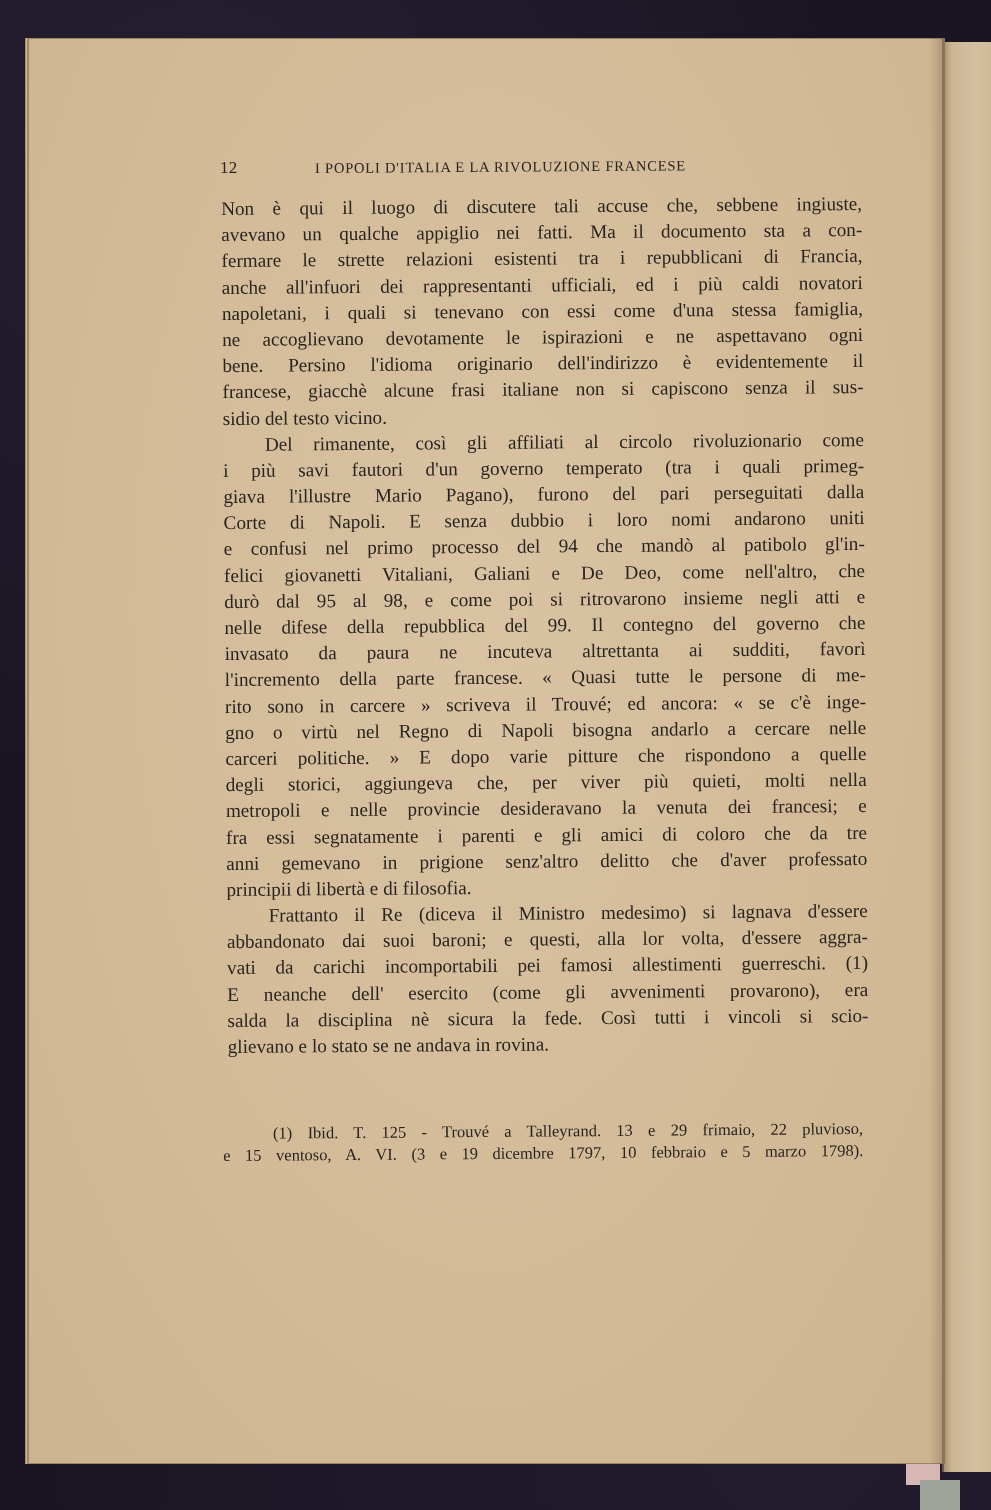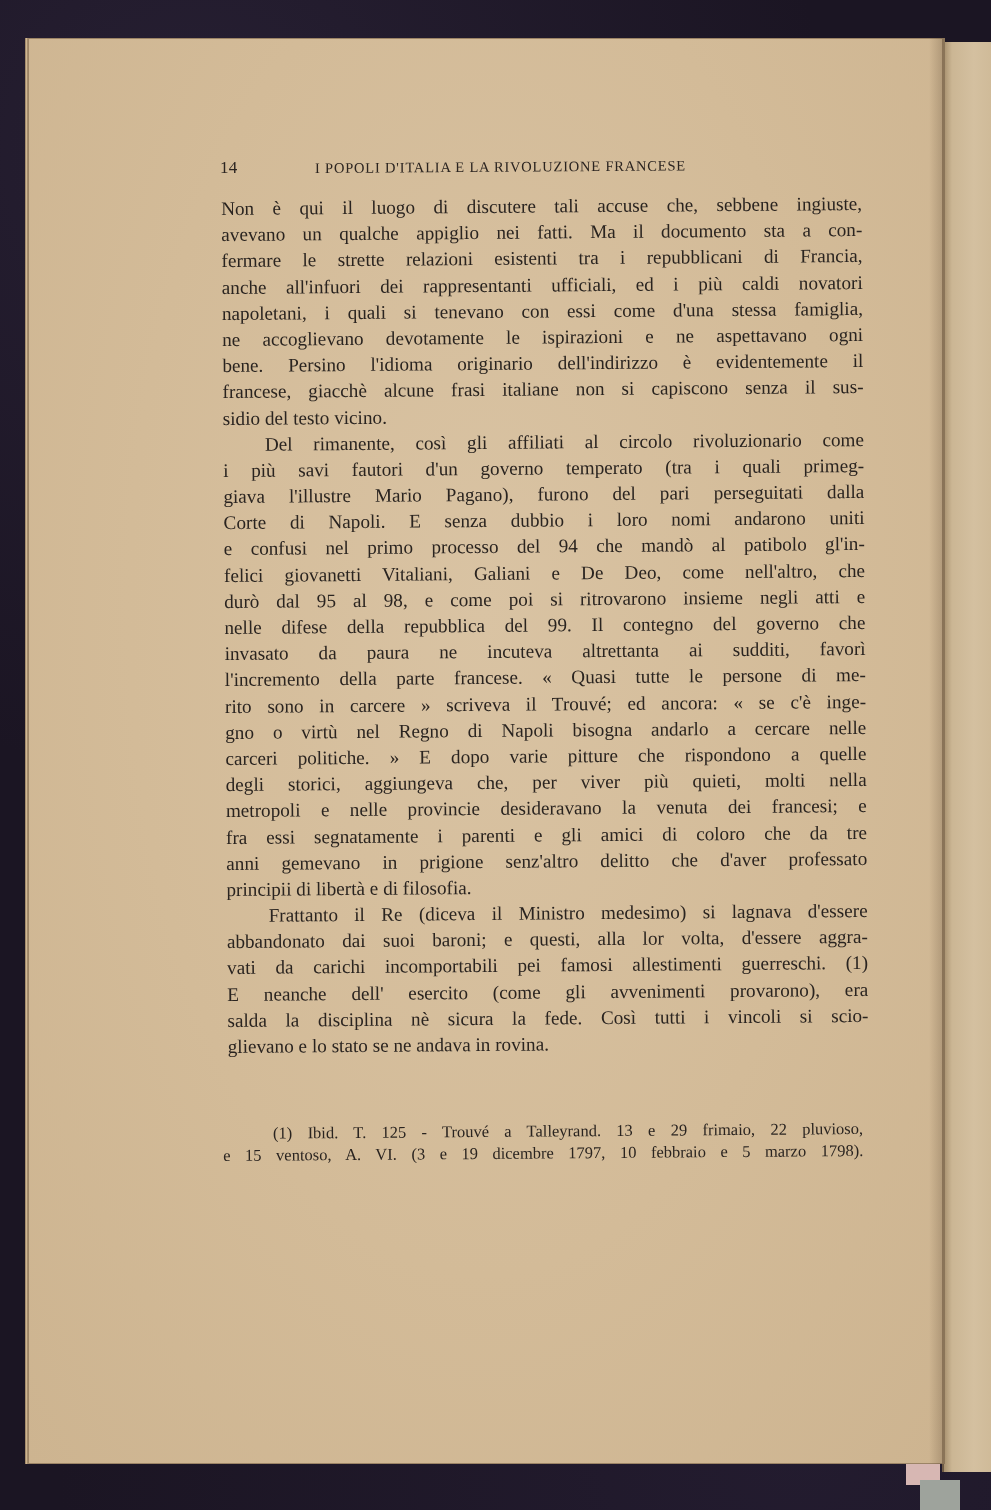--- a/index.html
+++ b/index.html
@@ -141,21 +141,21 @@
 <body>
 
 <div class="backdrop-speckle"></div>
 <div class="next-page"></div>
 <div class="tab-pink"></div>
 <div class="tab-grey"></div>
 
 <div class="page"></div>
 
 <div class="running-head">
-  <span class="page-number">14</span>
+  <span class="page-number">12</span>
   <span class="head-title">I POPOLI D'ITALIA E LA RIVOLUZIONE FRANCESE</span>
 </div>
 
 <div class="body-text">
   <span class="line">Non è qui il luogo di discutere tali accuse che, sebbene ingiuste,</span>
   <span class="line">avevano un qualche appiglio nei fatti. Ma il documento sta a con-</span>
   <span class="line">fermare le strette relazioni esistenti tra i repubblicani di Francia,</span>
   <span class="line">anche all'infuori dei rappresentanti ufficiali, ed i più caldi novatori</span>
   <span class="line">napoletani, i quali si tenevano con essi come d'una stessa famiglia,</span>
   <span class="line">ne accoglievano devotamente le ispirazioni e ne aspettavano ogni</span>

